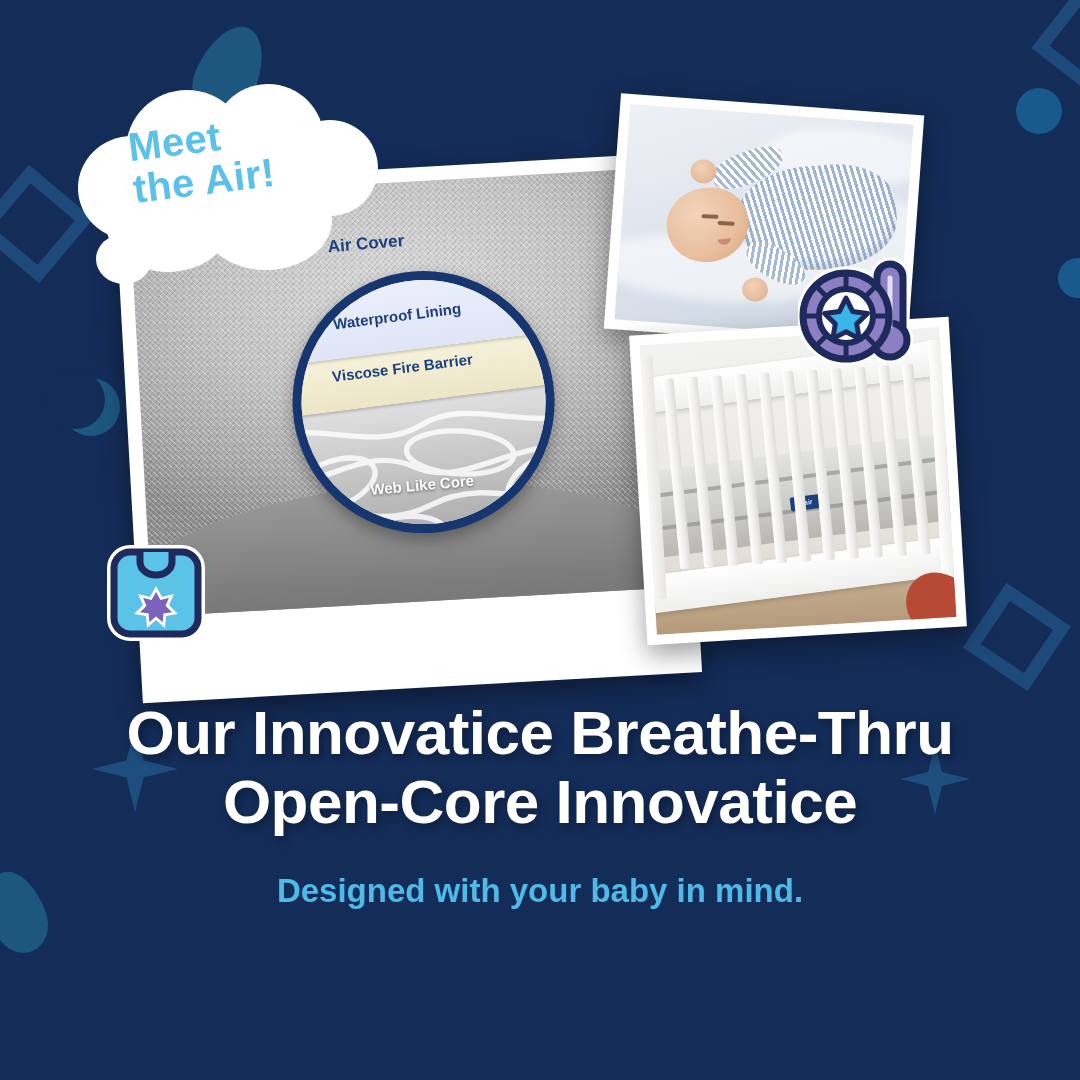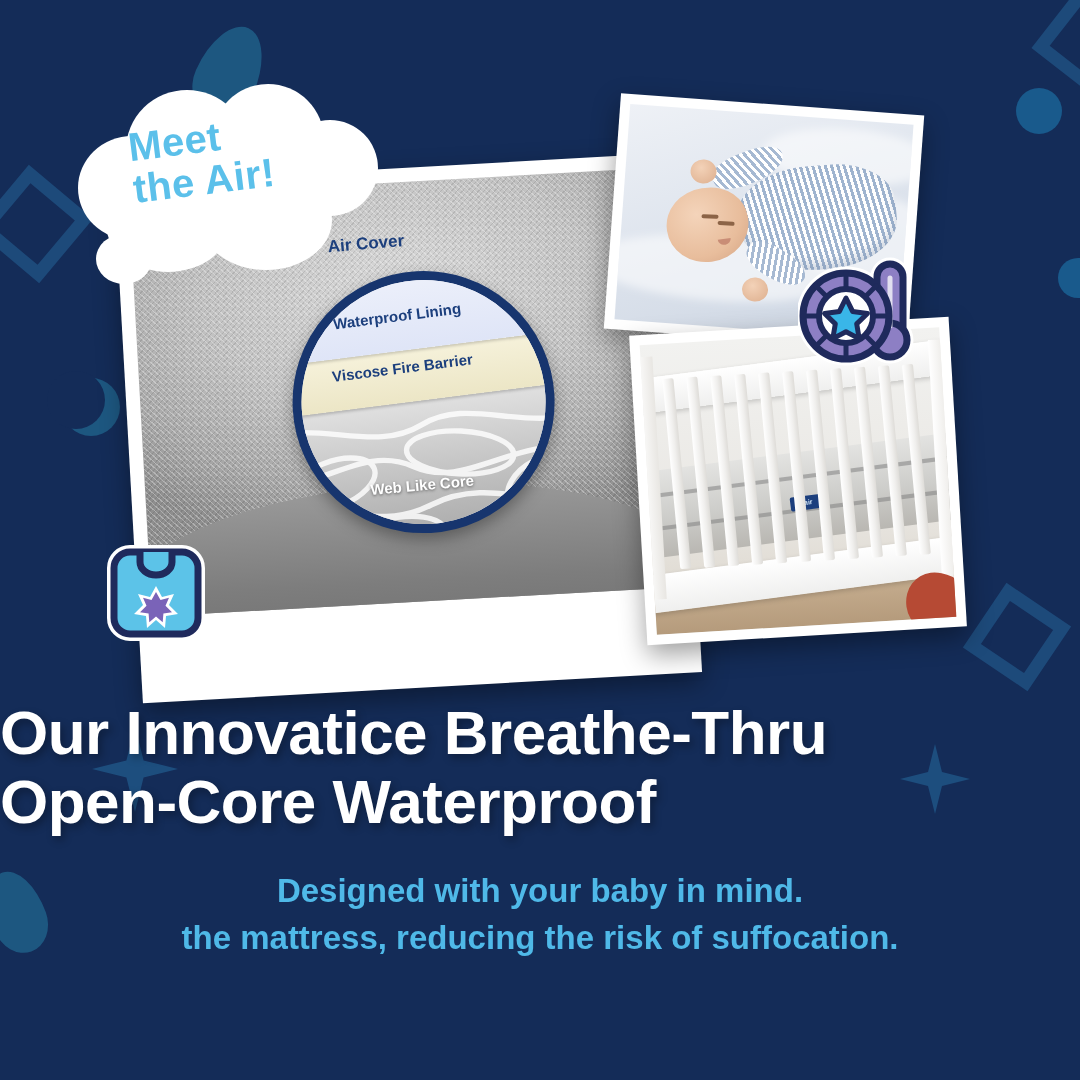--- a/index.html
+++ b/index.html
@@ -362,21 +362,21 @@
     height: 120px;
     z-index: 14;
   }
 
   
   #headline {
     position: absolute;
     left: 0;
     right: 0;
     top: 698px;
-    text-align: left;
+    text-align: center;
     color: #ffffff;
     font-size: 62px;
     font-weight: bold;
     line-height: 1.12;
     letter-spacing: -0.5px;
     text-shadow: 3px 4px 8px rgba(0,0,0,.32);
     z-index: 10;
   }
   #subtext {
     position: absolute;
@@ -551,21 +551,20 @@
 
       <g>
         <path d="M60,52 l6,11 12,-3 -5,11 9,9 -12,2 -1,12 -9,-8 -9,8 -1,-12 -12,-2 9,-9 -5,-11 12,3 z" fill="#ffffff"></path>
         <path d="M60,58 l4.5,8 8.5,-2.2 -3.5,8 6.5,6.4 -8.6,1.4 -0.7,8.6 -6.7,-5.7 -6.7,5.7 -0.7,-8.6 -8.6,-1.4 6.5,-6.4 -3.5,-8 8.5,2.2 z" fill="#7a63b8"></path>
       </g>
     </svg>
   </div>
 
   <div id="headline">
     <div>Our Innovatice Breathe-Thru</div>
-    <div>Open-Core Waterproof</div>
+    <div>Open-Core Innovatice</div>
   </div>
 
   <div id="subtext">
     <div>Designed with your baby in mind.</div>
-    <div>the mattress, reducing the risk of suffocation.</div>
   </div>
 
 </div>
 
 </body></html>

